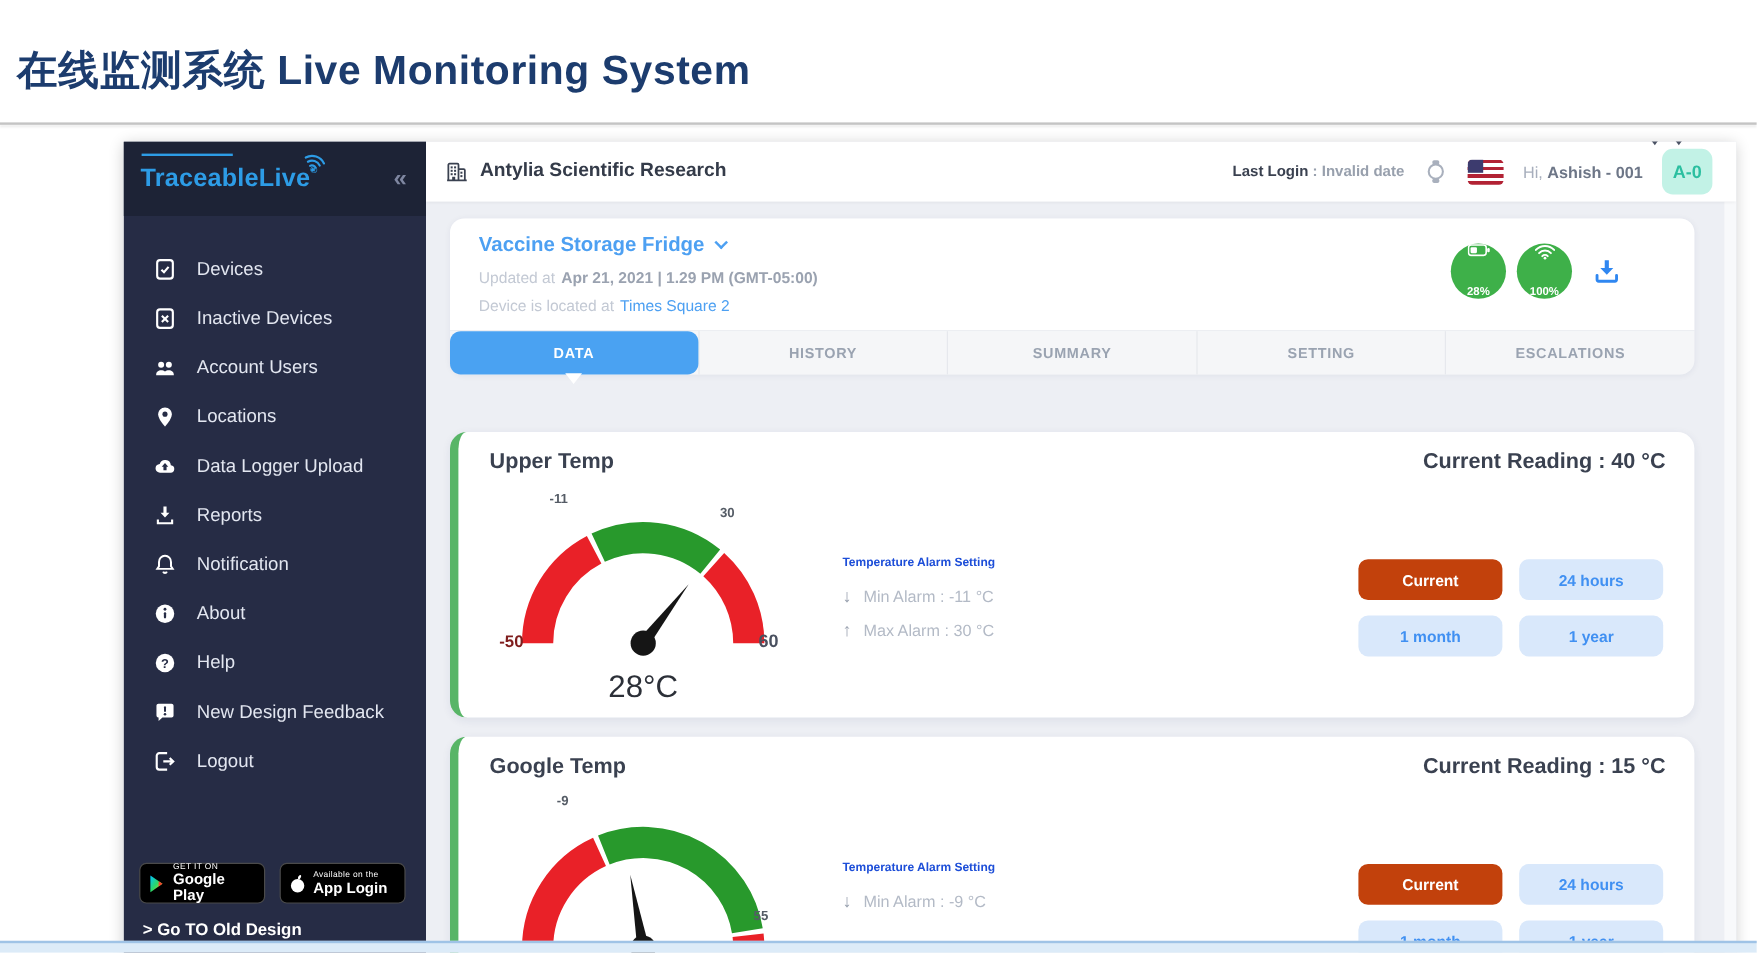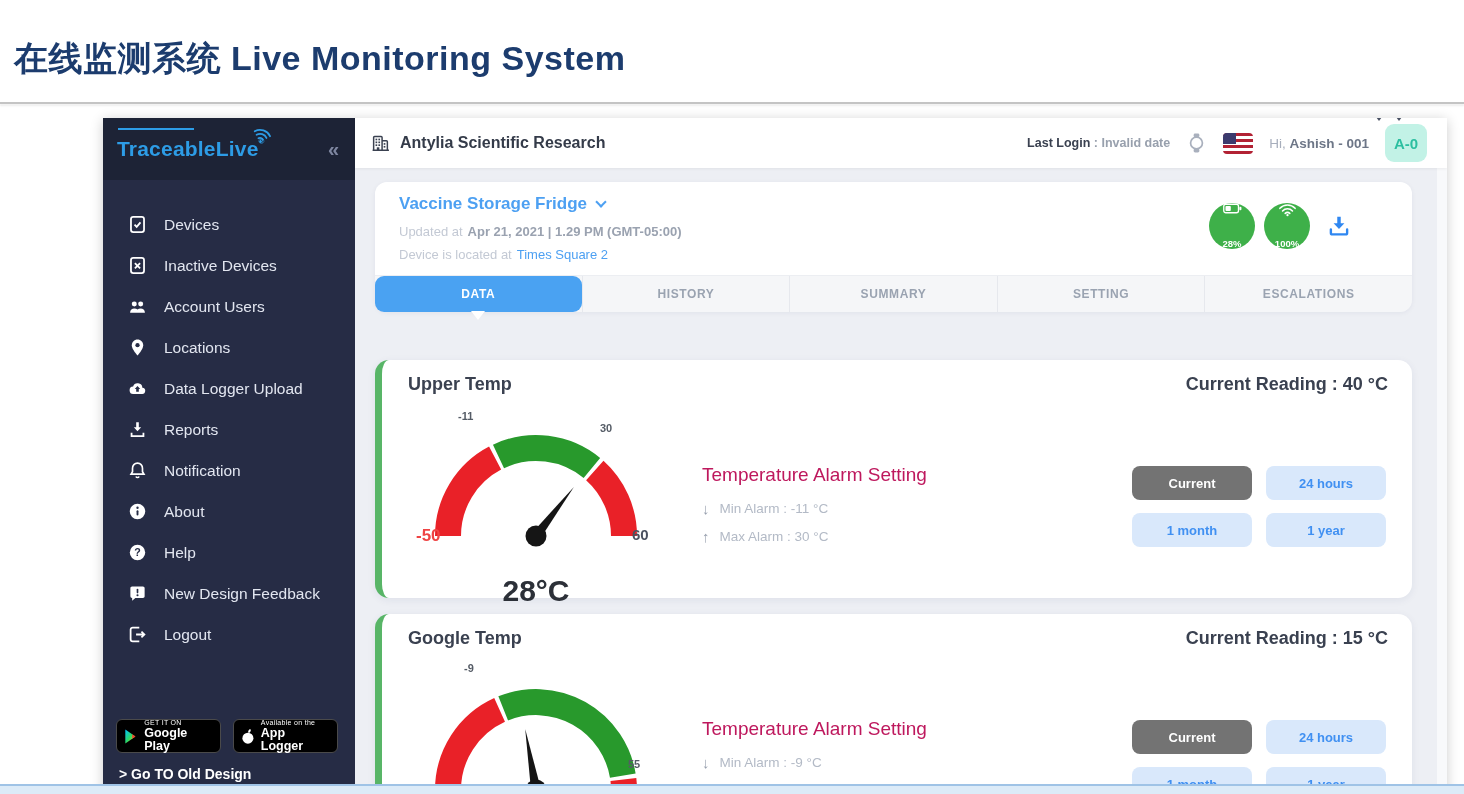--- a/index.html
+++ b/index.html
@@ -96,39 +96,39 @@
 
   .temp-card { background:#fff; border-radius:14px; border-left:7px solid #58b567;
                box-shadow:0 2px 8px rgba(27,46,94,.07); position:relative; }
   .temp-card.upper { margin-top:48px; height:238px; }
   .temp-card.lower { margin-top:16px; height:238px; }
   .card-head { height:48px; display:flex; align-items:center; justify-content:space-between;
                padding:0 24px 0 26px; font-size:18px; font-weight:bold; color:#3a4150; }
   .card-body { display:flex; padding:0 14px 0 34px; }
 
   .gauge-wrap { width:240px; position:relative; padding-top:10px; text-align:center; flex-shrink:0; }
-  .gauge-value { font-size:30px; font-weight:bold; color:#2c3038; margin-top:20px; }
+  .gauge-value { font-size:26px; font-weight:normal; color:#2c3038; margin-top:2px; }
   .glabel { position:absolute; font-weight:bold; color:#555c66; }
   .glabel.low  { font-size:11px; left:42px; top:2px; }
   .glabel.high { font-size:11px; left:184px; top:14px; }
   .glabel.low2  { font-size:11px; left:48px; top:0px; }
   .glabel.high2 { font-size:11px; left:212px; top:96px; }
-  .glabel.min { font-size:17px; color:#ef4444; left:0px;  top:118px;text-align:center; }
+  .glabel.min { font-size:14px; color:#7f1d1d; left:0px;  top:118px;text-align:center; }
   .glabel.max { font-size:15px; color:#4a5160; left:204px; top:118px;margin-left:12px; }
 
   .alarm { margin-left:46px; padding-top:56px; text-align:left; }
-  .alarm-title { font-size:19px; font-weight:normal; color:#be185d; margin-bottom:14px; }
+  .alarm-title { font-size:10px; font-weight:bold; color:#1d4ed8; margin-bottom:14px; }
   .alarm-row { font-size:13.5px; color:#b3bac6; margin-bottom:11px; display:flex; align-items:center; }
   .alarm-arrow { color:#9aa2b0; font-size:15px; margin-right:10px; }
 
   .btn-grid { margin-left:auto; margin-right:12px; padding-top:58px; display:grid;
               grid-template-columns:120px 120px; grid-auto-rows:34px; gap:13px 14px; }
   .pill { border-radius:8px; display:flex; align-items:center; justify-content:center;
           font-size:13px; font-weight:bold; background:#d9e8fb; color:#4090f2; cursor:pointer; }
-  .pill.active { background:#737373; color:#fff; }
+  .pill.active { background:#c2410c; color:#fff; }
 </style>
 </head>
 <body>
 
 <div class="doc-title">在线监测系统 Live Monitoring System</div>
 <div class="doc-divider"></div>
 
 <div class="app">
 
   <div class="sidebar">
@@ -247,21 +247,21 @@
         <div class="store-line2">Google Play</div>
           </span>
       </div>
       <div class="store-badge">
         <svg width="14" height="17" viewBox="0 0 14 17">
           <circle cx="7" cy="10.2" r="5.6" fill="#fff"></circle>
             <ellipse cx="8.6" cy="3" rx="1.1" ry="2" fill="#fff" transform="rotate(28 8.6 3)"></ellipse>
         </svg>
         <span>
             <div class="store-line1">Available on the</div>
-        <div class="store-line2">App Logger</div>
+        <div class="store-line2">App Login</div>
           </span>
       </div>
     </div>
     <div class="old-design">&gt; Go TO Old Design</div>
   </div>
 
   <div class="main">
     <div class="right-gutter"></div>
 
     <div class="topbar">

